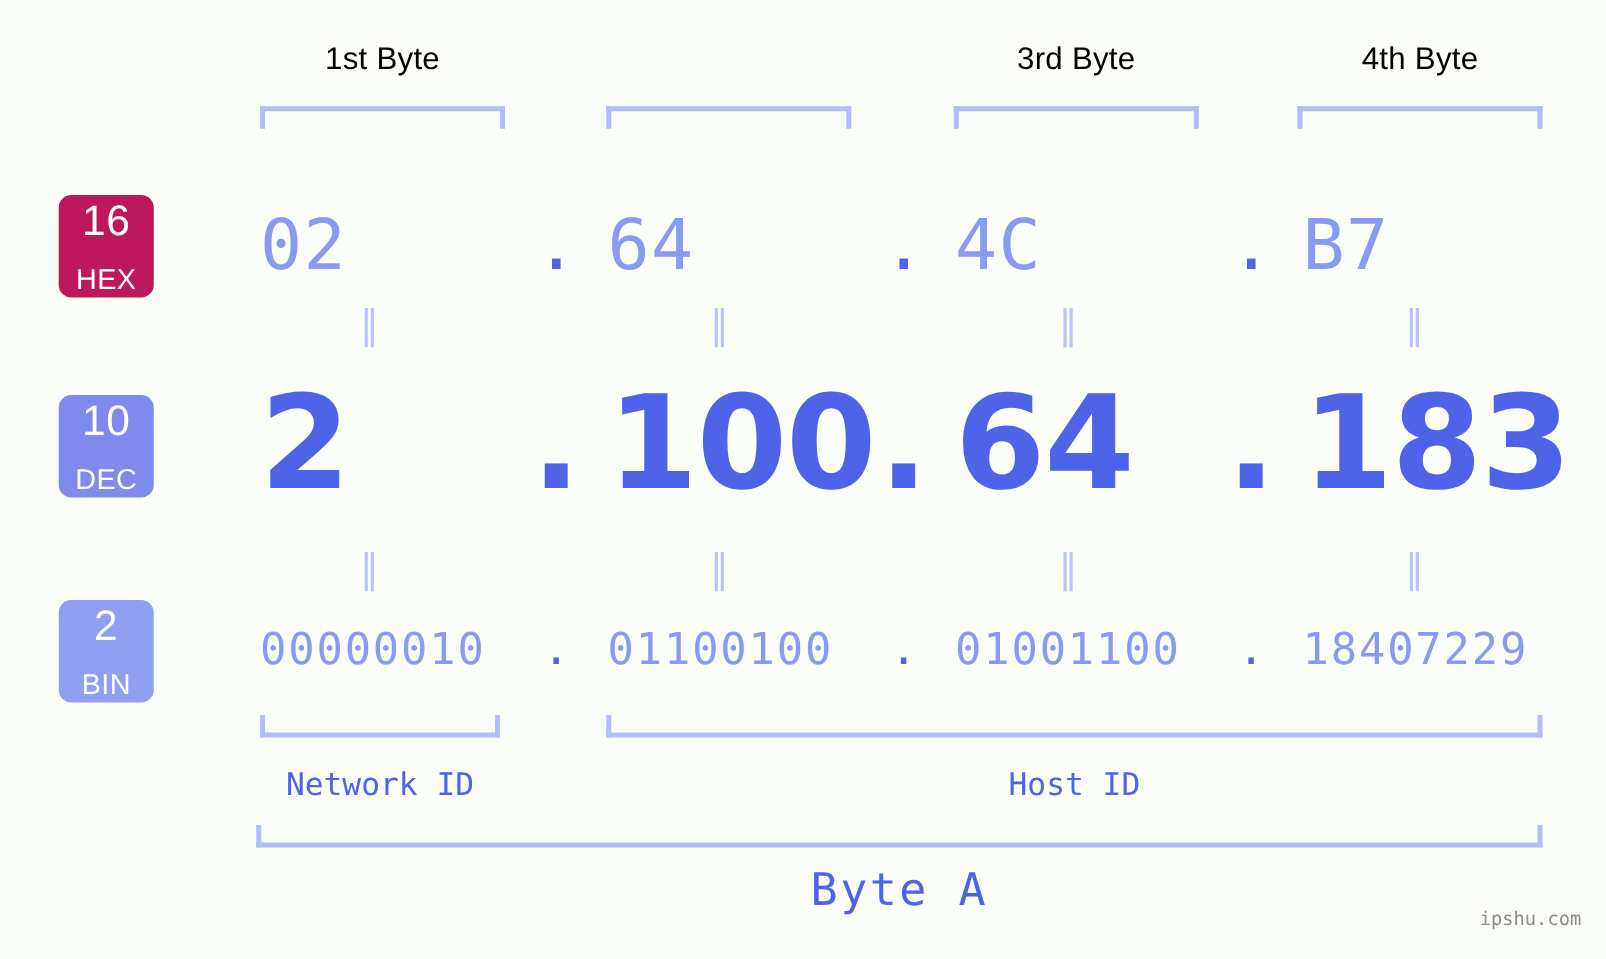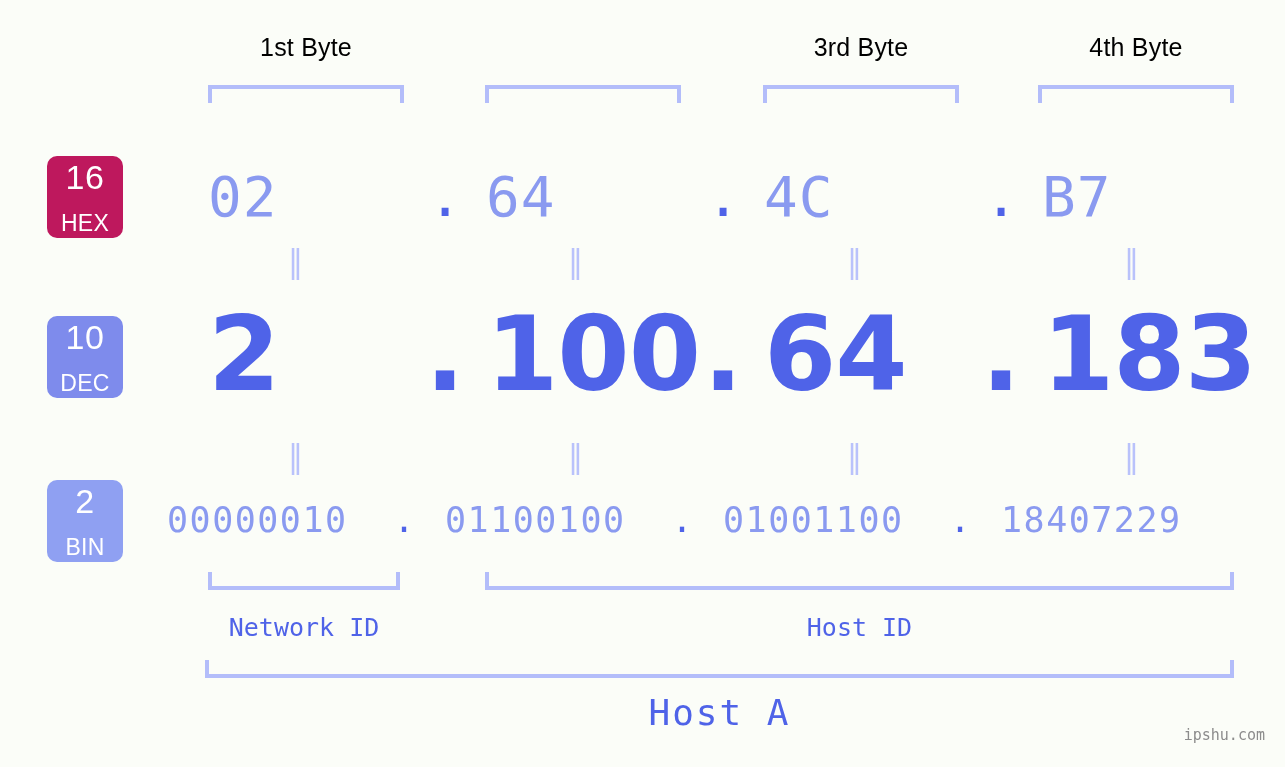--- a/index.html
+++ b/index.html
@@ -226,33 +226,33 @@
   <div class="eq-mark" style="left:568px; top:438px;">‖</div>
   <div class="eq-mark" style="left:847px; top:438px;">‖</div>
   <div class="eq-mark" style="left:1124px; top:438px;">‖</div>
 
   <div class="badge" id="badge-bin" style="top: 480px; background: rgb(143, 160, 242);">
     <span class="badge-num">2</span>
     <span class="badge-sub">BIN</span>
   </div>
 
   <div class="row row-bin">
-    <div class="cell" style="width:196px; margin-left:27px;">00000010</div>
+    <div class="cell" style="width:196px; margin-left:68px;">00000010</div>
     <div class="sep" style="width:82px;">.</div>
     <div class="cell" style="width:196px;">01100100</div>
     <div class="sep" style="width:82px;">.</div>
     <div class="cell" style="width:196px;">01001100</div>
     <div class="sep" style="width:82px;">.</div>
     <div class="cell" style="width:196px;">18407229</div>
   </div>
 
   <div class="bracket bracket-bottom" style="left:208px; top:572px; width:192px;"></div>
   <div class="bracket bracket-bottom" style="left:485px; top:572px; width:749px;"></div>
 
   <div class="id-label" style="left:485px; top:613px; width:749px;">Host ID</div>
   <div class="id-label" style="left:208px; top:613px; width:192px;">Network ID</div>
 
   <div class="bracket bracket-bottom" style="left:205px; top:660px; width:1029px;"></div>
-  <div class="class-label" style="left:205px; top:692px; width:1029px;">Host A</div>
+  <div class="class-label" style="left:205px; top:692px; width:1029px;">Byte A</div>
 
   <div class="watermark">ipshu.com</div>
 
 </div>
 
 </body></html>

